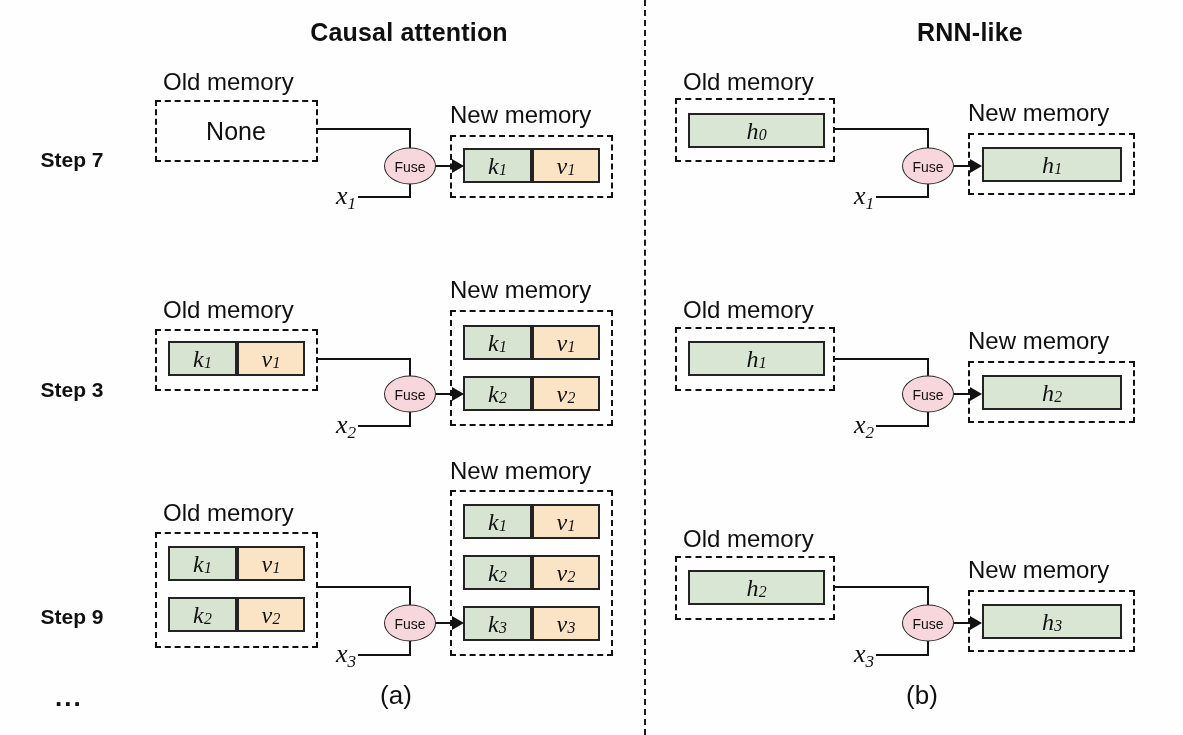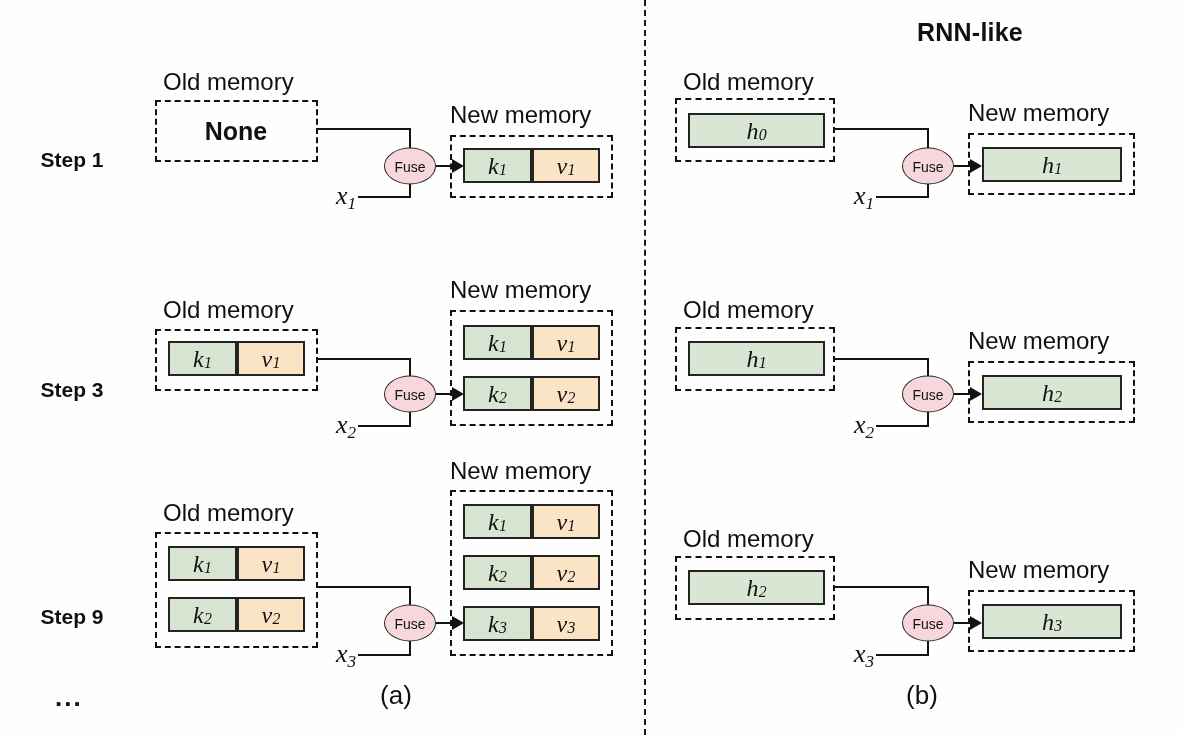--- a/index.html
+++ b/index.html
@@ -171,34 +171,35 @@
     border-left: 2.2px dashed #1a1a1a;
     top: 0;
     height: 735px;
   }
 </style>
 </head>
 <body>
 
 <div id="figure">
 
+  <div class="panel-title" style="left:409px; top:18px;">Causal attention</div>
 
   <div class="panel-title" style="left:970px; top:18px;">RNN-like</div>
 
   <div class="divider" style="left:644px;"></div>
 
-  <div class="step-label" style="left:72px; top:160px;">Step 1</div>
+  <div class="step-label" style="left:72px; top:160px;">Step 7</div>
   <div class="step-label" style="left:72px; top:390px;">Step 3</div>
   <div class="step-label" style="left:72px; top:617px;">Step 9</div>
 
   <div class="ellipsis" style="left:55px; top:682px;">...</div>
 
   <div class="mem-label" style="left:163px; top:68px;">Old memory</div>
   <div class="dashed-box" style="left:155px; top:100px; width:163px; height:62px;"></div>
-  <div class="none-text" style="left:236px; top:131px;font-weight:bold;">None</div>
+  <div class="none-text" style="left:236px; top:131px;">None</div>
 
   <div class="mem-label" style="left:450px; top:101px;">New memory</div>
   <div class="dashed-box" style="left:450px; top:135px; width:163px; height:63px;"></div>
   <div class="slot" style="left:463px; top:148px; width:137px; height:35px;">
     <div class="cell k" style="width:50%;">
       <span>k</span>
         <span class="sub">1</span>
     </div>
     <div class="cell v" style="width:50%;">
       <span>v</span>

